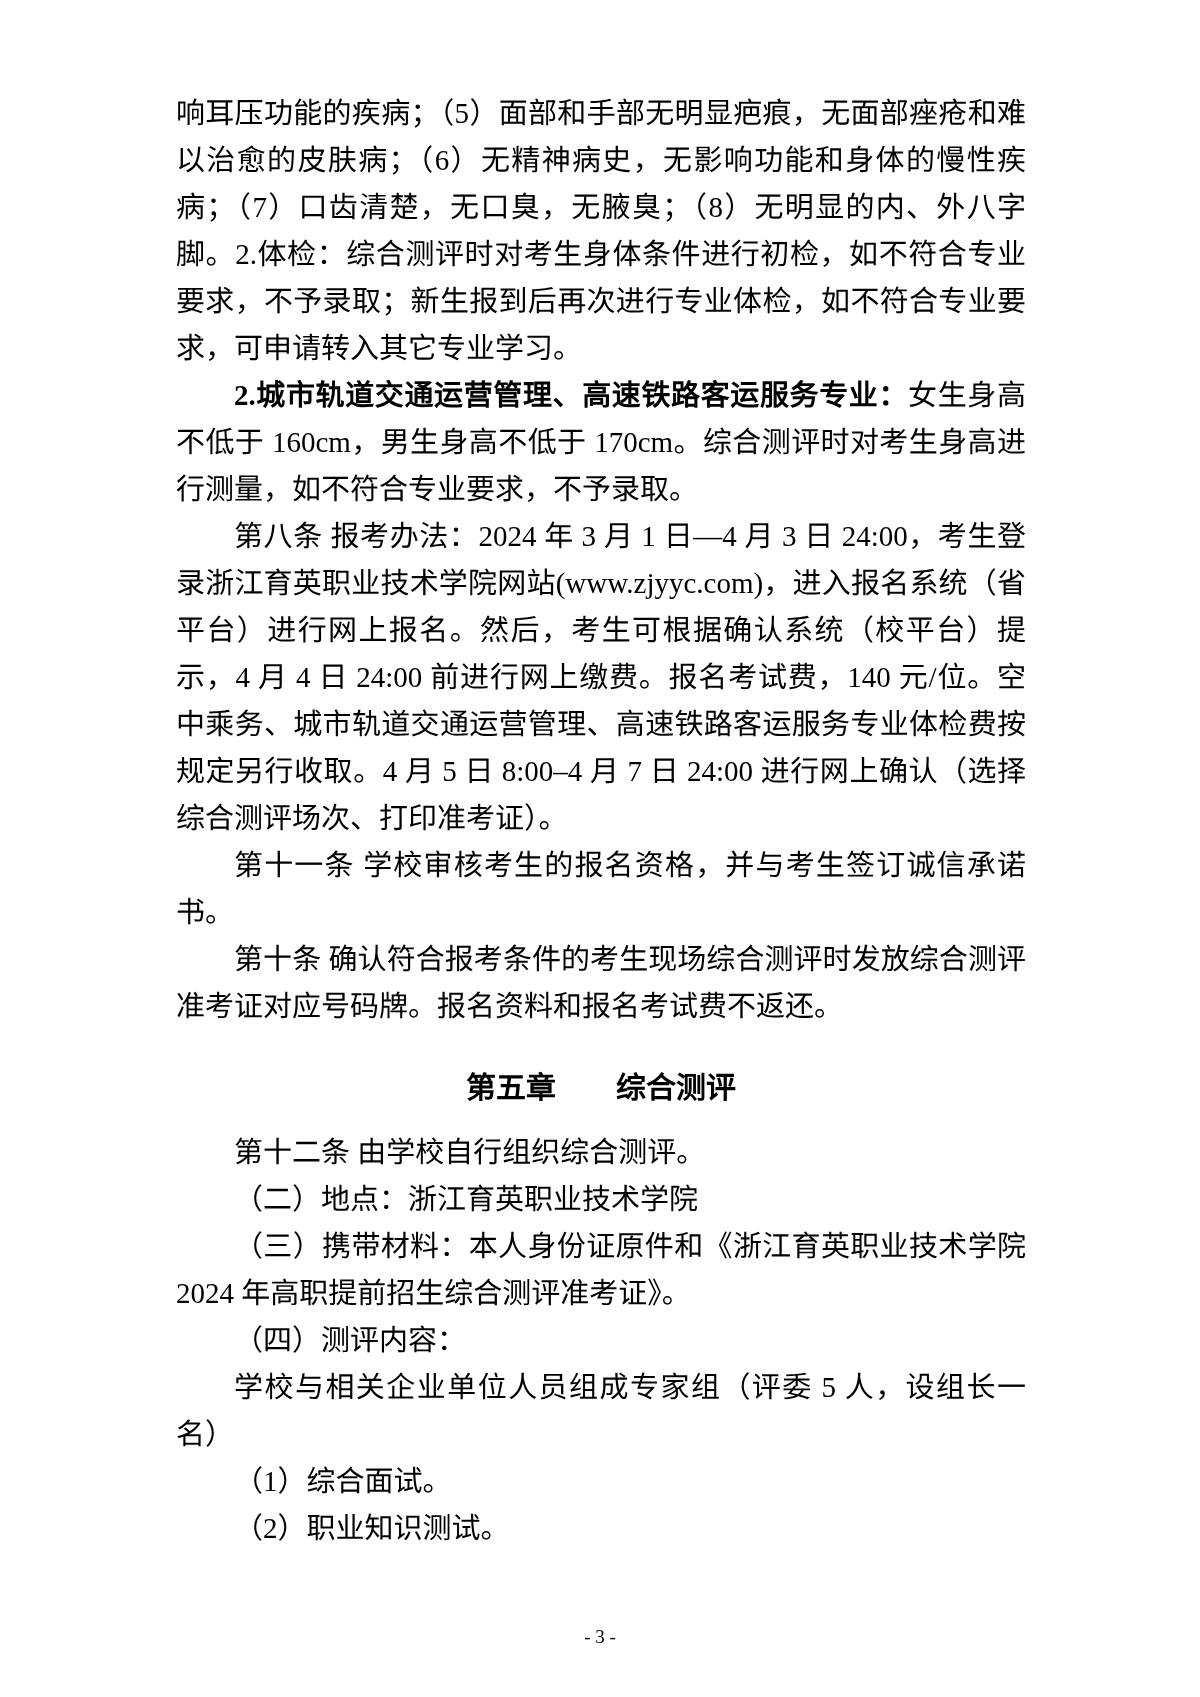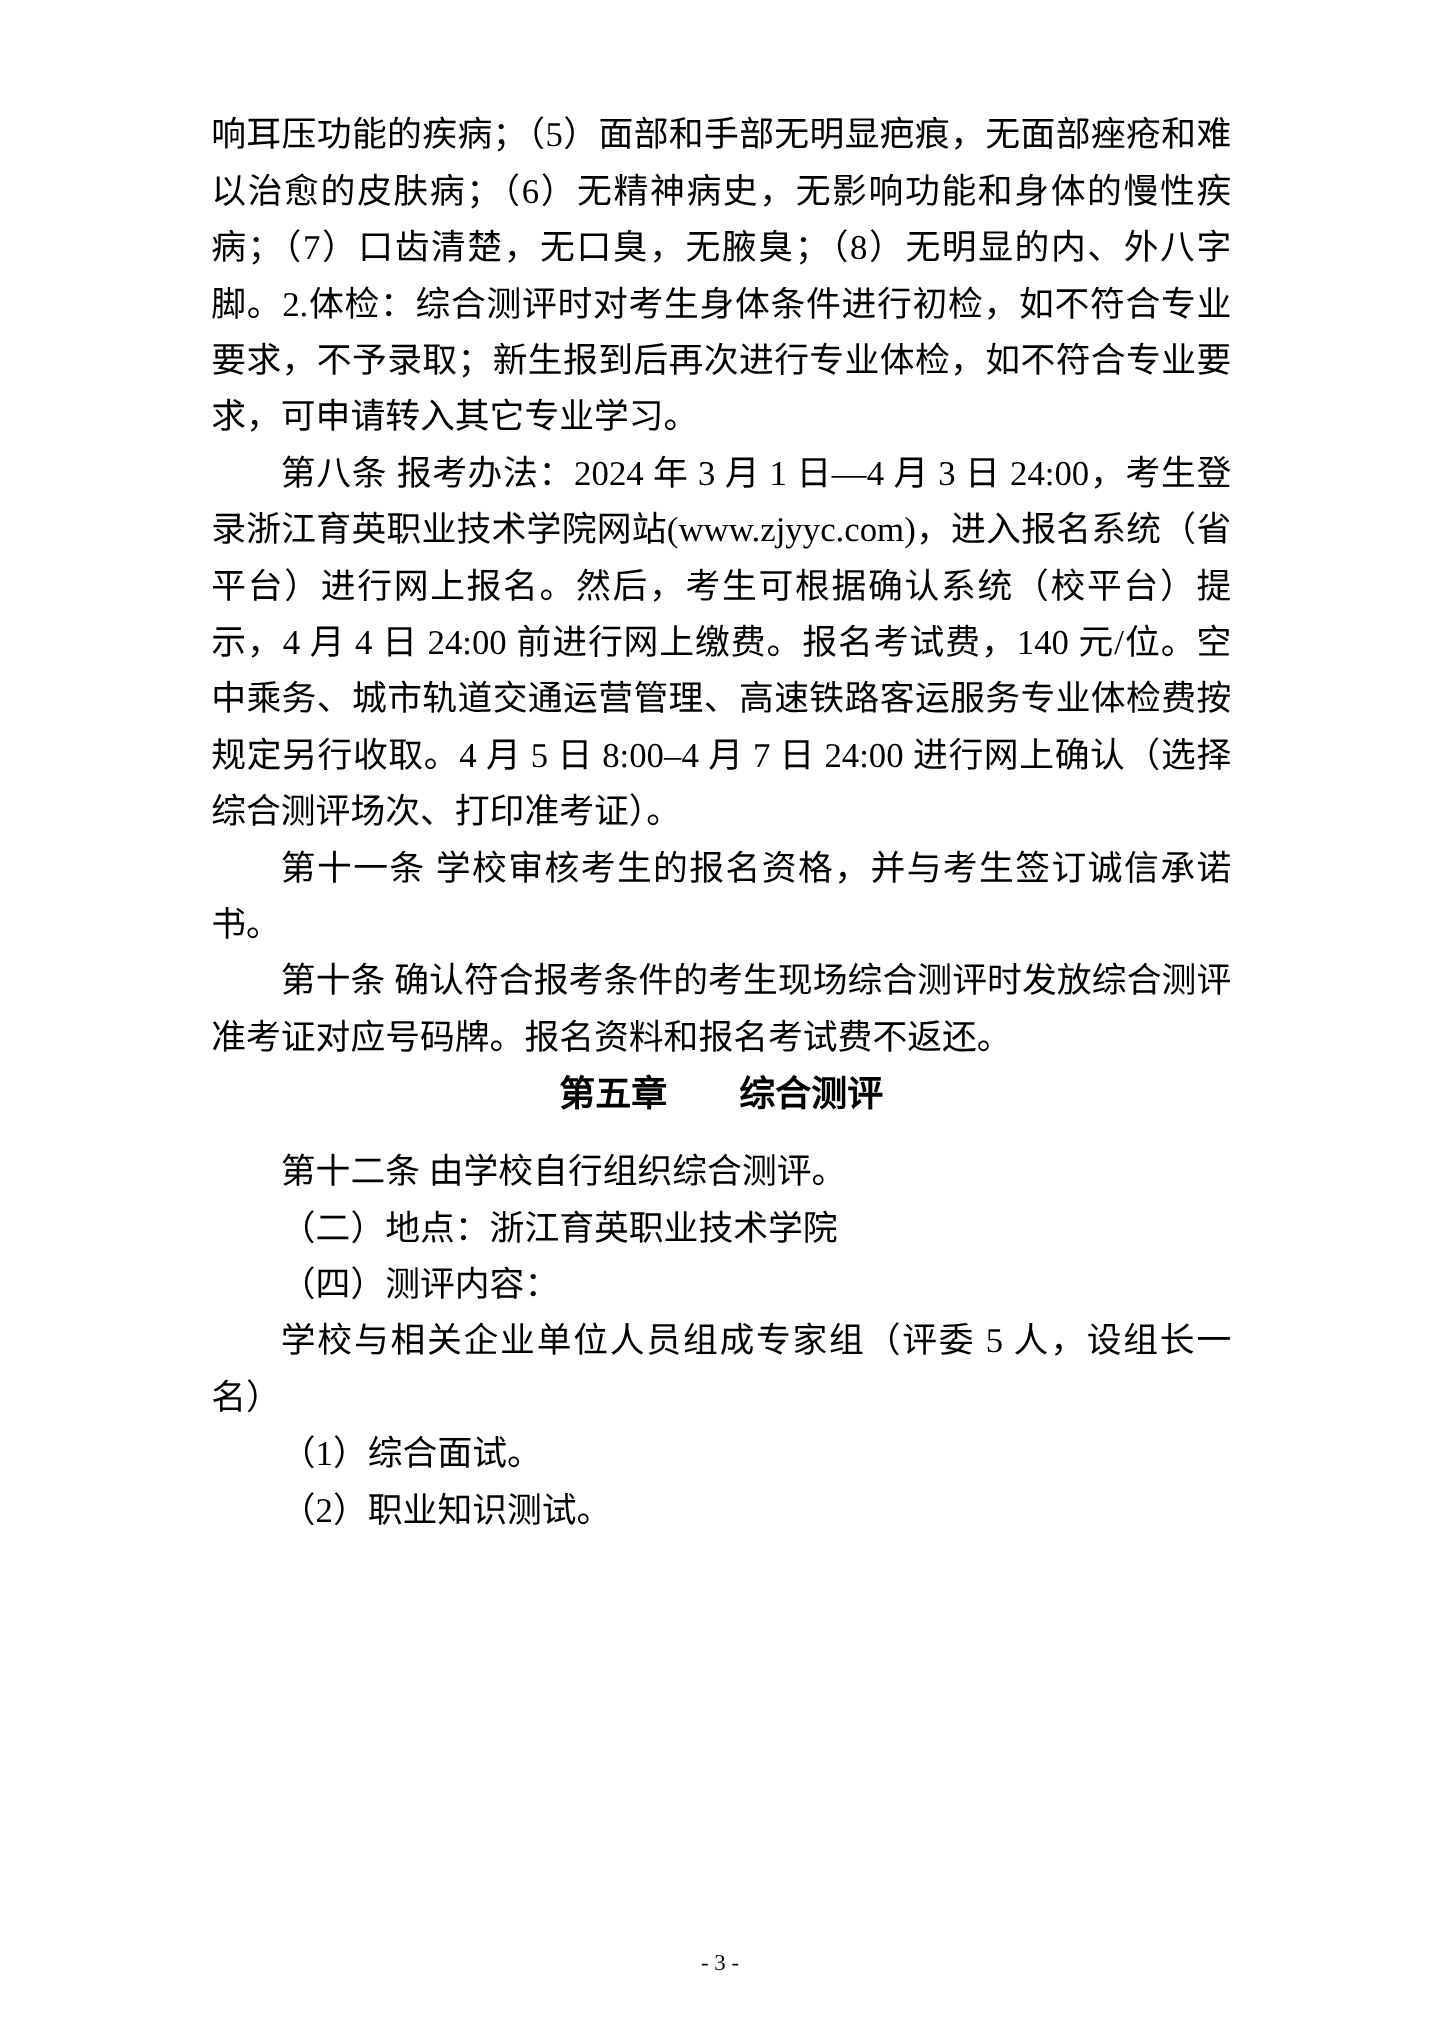--- a/index.html
+++ b/index.html
@@ -32,20 +32,21 @@
     word-break: break-all;
   }
   .para.indent {
     text-indent: 2em;
   }
   .para.heading {
     text-align: center;
     text-indent: 0;
     font-weight: bold;
     font-size: 30px;
+    margin-top: 34px;
     margin-bottom: 18px;
   }
   .run.bold {
     font-weight: bold;
   }
   .page-footer {
     position: absolute;
     left: 0;
     right: 0;
     top: 1626px;
@@ -54,25 +55,27 @@
     color: #000000;
     font-family: "Liberation Serif", "DejaVu Serif", serif;
   }
 </style>
 </head>
 <body>
 
 <div class="page">
   <div class="doc-body">
       <p class="para"><span class="run">响耳压功能的疾病；（5）面部和手部无明显疤痕，无面部痤疮和难以治愈的皮肤病；（6）无精神病史，无影响功能和身体的慢性疾病；（7）口齿清楚，无口臭，无腋臭；（8）无明显的内、外八字脚。2.体检：综合测评时对考生身体条件进行初检，如不符合专业要求，不予录取；新生报到后再次进行专业体检，如不符合专业要求，可申请转入其它专业学习。</span></p>
+      <p class="para indent"><span class="run bold">2.城市轨道交通运营管理、高速铁路客运服务专业：</span><span class="run">女生身高不低于 160cm，男生身高不低于 170cm。综合测评时对考生身高进行测量，如不符合专业要求，不予录取。</span></p>
       <p class="para indent"><span class="run">第八条 报考办法：2024 年 3 月 1 日—4 月 3 日 24:00，考生登录浙江育英职业技术学院网站(www.zjyyc.com)，进入报名系统（省平台）进行网上报名。然后，考生可根据确认系统（校平台）提示，4 月 4 日 24:00 前进行网上缴费。报名考试费，140 元/位。空中乘务、城市轨道交通运营管理、高速铁路客运服务专业体检费按规定另行收取。4 月 5 日 8:00–4 月 7 日 24:00 进行网上确认（选择综合测评场次、打印准考证）。</span></p>
       <p class="para indent"><span class="run">第十一条 学校审核考生的报名资格，并与考生签订诚信承诺书。</span></p>
       <p class="para indent"><span class="run">第十条 确认符合报考条件的考生现场综合测评时发放综合测评准考证对应号码牌。报名资料和报名考试费不返还。</span></p>
       <p class="para heading"><span class="run bold">第五章　　综合测评</span></p>
       <p class="para indent"><span class="run">第十二条 由学校自行组织综合测评。</span></p>
       <p class="para indent"><span class="run">（二）地点：浙江育英职业技术学院</span></p>
+      <p class="para indent"><span class="run">（三）携带材料：本人身份证原件和《浙江育英职业技术学院 2024 年高职提前招生综合测评准考证》。</span></p>
       <p class="para indent"><span class="run">（四）测评内容：</span></p>
       <p class="para indent"><span class="run">学校与相关企业单位人员组成专家组（评委 5 人，设组长一名）</span></p>
       <p class="para indent"><span class="run">（1）综合面试。</span></p>
       <p class="para indent"><span class="run">（2）职业知识测试。</span></p>
     </div>
   <div class="page-footer">- 3 -</div>
 </div>
 
 </body></html>

